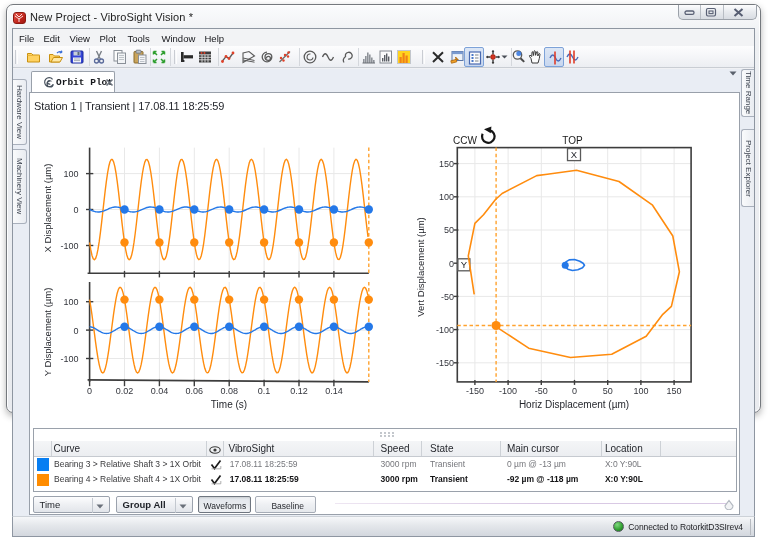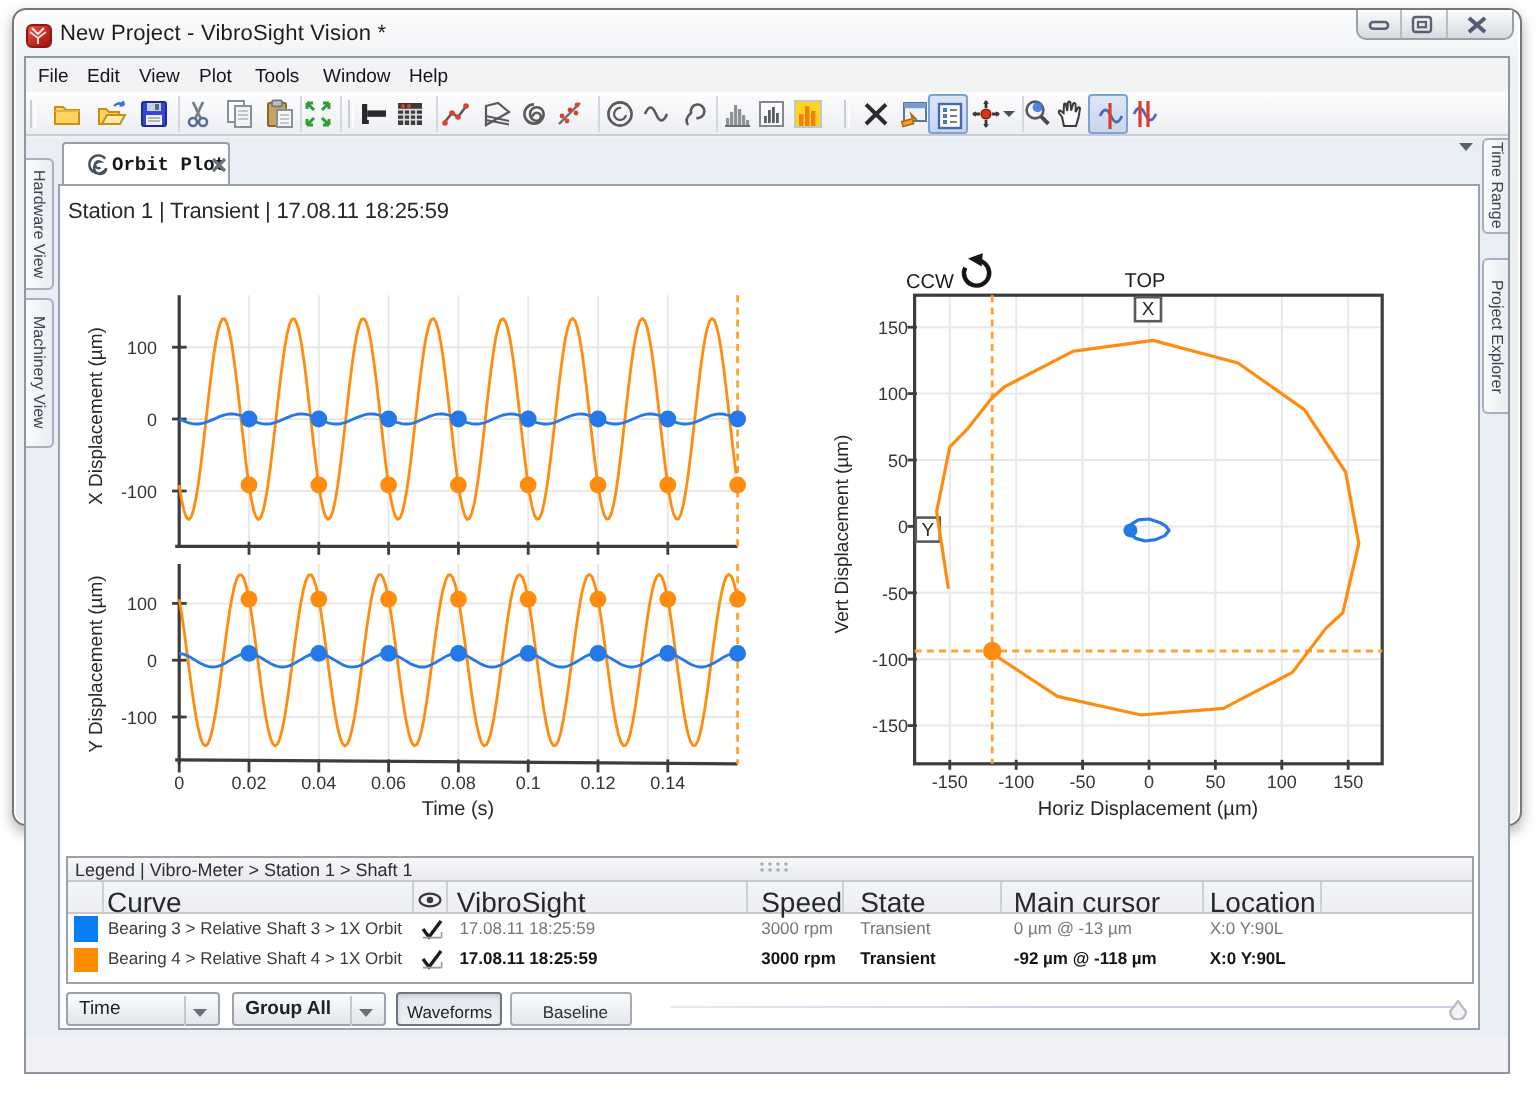--- a/index.html
+++ b/index.html
@@ -284,24 +284,21 @@
         <path d="M1.5 1.5 L7.5 7.5 M7.5 1.5 L1.5 7.5" stroke="#6b727c" stroke-width="1.6"></path>
       </svg>
     </div>
     <svg class="abs" style="left:716px;top:42px;" width="8" height="5" viewBox="0 0 8 5">
         <path d="M0.5 0.5 L4 4.5 L7.5 0.5 Z" fill="#5a616c"></path>
       </svg>
 
     <div class="abs" style="left:21px;top:71px;font-size:11px;letter-spacing:-0.1px;color:#26282e;">Station 1 | Transient | 17.08.11 18:25:59</div>
 
     <div class="abs" style="left:19.5px;top:398.5px;width:704px;height:64.5px;border:1px solid #9aa1ab;background:#fff;">
-<div class="abs" style="left:0;top:0;width:702px;height:12.5px;background:linear-gradient(#f7f8fa,#e8eaee);border-bottom:1px solid #c5c9cf;">
-          <span class="abs" style="left:4px;top:1px;font-size:9px;color:#2b2d33;">Legend | Vibro-Meter &gt; Station 1 &gt; Shaft 1</span>
-        </div>
-<div class="abs" style="left:0;top:12.5px;width:702px;height:15.5px;background:linear-gradient(#f4f5f7,#eceef1);border-bottom:1px solid #c6cad0;font-size:14px;color:#26282e;">
+<div class="abs" style="left:0;top:12.5px;width:702px;height:15.5px;background:linear-gradient(#f4f5f7,#eceef1);border-bottom:1px solid #c6cad0;font-size:10px;color:#26282e;">
 <div class="vsep" style="left:17.5px;background:#cdd1d6;"></div>
 <div class="vsep" style="left:172.5px;background:#cdd1d6;"></div>
 <div class="vsep" style="left:189.5px;background:#cdd1d6;"></div>
 <div class="vsep" style="left:339.9px;background:#cdd1d6;"></div>
 <div class="vsep" style="left:387.3px;background:#cdd1d6;"></div>
 <div class="vsep" style="left:466.7px;background:#cdd1d6;"></div>
 <div class="vsep" style="left:567.9px;background:#cdd1d6;"></div>
 <div class="vsep" style="left:626.7px;background:#cdd1d6;"></div>
 <span class="abs" style="left:20px;top:2px;">Curve</span>
 <svg class="abs" style="left:175px;top:4.5px;" width="12" height="8" viewBox="0 0 12 8">
@@ -371,20 +368,25 @@
       </div>
 <div class="abs" style="left:242.4px;top:466.5px;width:61px;height:17.5px;border:1px solid #a6acb6;border-radius:2px;background:linear-gradient(#fdfdfe,#eef0f3 50%,#e5e8ec);">
         <span class="abs" style="left:15px;top:4px;font-size:8.5px;color:#2b2d33;">Baseline</span>
       </div>
 <div class="abs" style="left:321.5px;top:474.3px;width:393px;height:1px;background:linear-gradient(90deg,#eee6f2,#d9c9e4 50%,#d9c9e4);"></div>
 <svg class="abs" style="left:709.8px;top:469.5px;" width="12" height="11" viewBox="0 0 12 11">
         <path d="M2 4.2 A4 4 0 0 1 10 4.2 L6 9.5 Z" fill="#f2f3f5" stroke="#b3b9c1" stroke-width="1.1" transform="rotate(180 6 5.5)"></path>
       </svg>
   </div>
 
+  <div class="abs" style="left:5px;top:511px;width:743px;height:21px;border:1px solid #8e96a1;border-top:1px solid #cdd2d8;background:linear-gradient(#f6f7f9,#e4e7eb 45%,#d3d7de);">
+    <div class="abs" style="left:599.6px;top:3.5px;width:11px;height:11px;border-radius:50%;background:radial-gradient(circle at 35% 30%,#7fd97f,#2f9e2f 60%,#1c6b1c);border:1px solid #55595f;"></div>
+    <div class="abs" style="right:11px;top:5px;font-size:8.5px;letter-spacing:-0.1px;color:#1e1f23;white-space:nowrap;">Connected to RotorkitD3SIrev4</div>
+    <div class="abs" style="left:736.5px;top:2px;width:1px;height:16px;background:#b6bac0;"></div>
+  </div>
 </div>
 <svg style="position:absolute;left:0;top:0;" width="768" height="550" viewBox="0 0 768 550" font-family="Liberation Sans, sans-serif">
 <line x1="124.5" y1="147.6" x2="124.5" y2="273.2" stroke="#e8e8e8" stroke-width="1"></line>
 <line x1="159.4" y1="147.6" x2="159.4" y2="273.2" stroke="#e8e8e8" stroke-width="1"></line>
 <line x1="194.3" y1="147.6" x2="194.3" y2="273.2" stroke="#e8e8e8" stroke-width="1"></line>
 <line x1="229.2" y1="147.6" x2="229.2" y2="273.2" stroke="#e8e8e8" stroke-width="1"></line>
 <line x1="264.1" y1="147.6" x2="264.1" y2="273.2" stroke="#e8e8e8" stroke-width="1"></line>
 <line x1="299.0" y1="147.6" x2="299.0" y2="273.2" stroke="#e8e8e8" stroke-width="1"></line>
 <line x1="333.9" y1="147.6" x2="333.9" y2="273.2" stroke="#e8e8e8" stroke-width="1"></line>
 <line x1="89.6" y1="173.6" x2="368.8" y2="173.6" stroke="#e8e8e8" stroke-width="1"></line>

